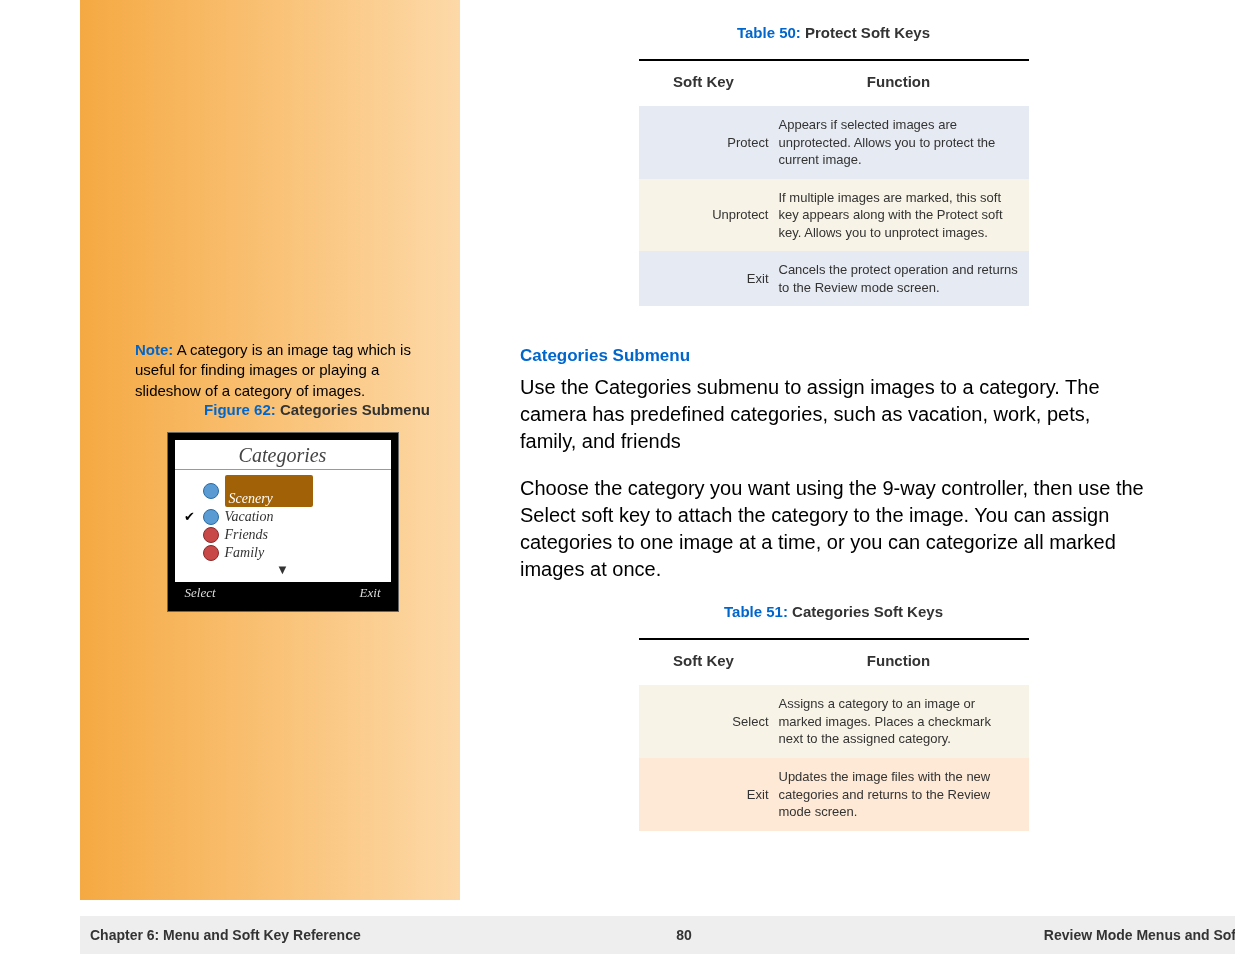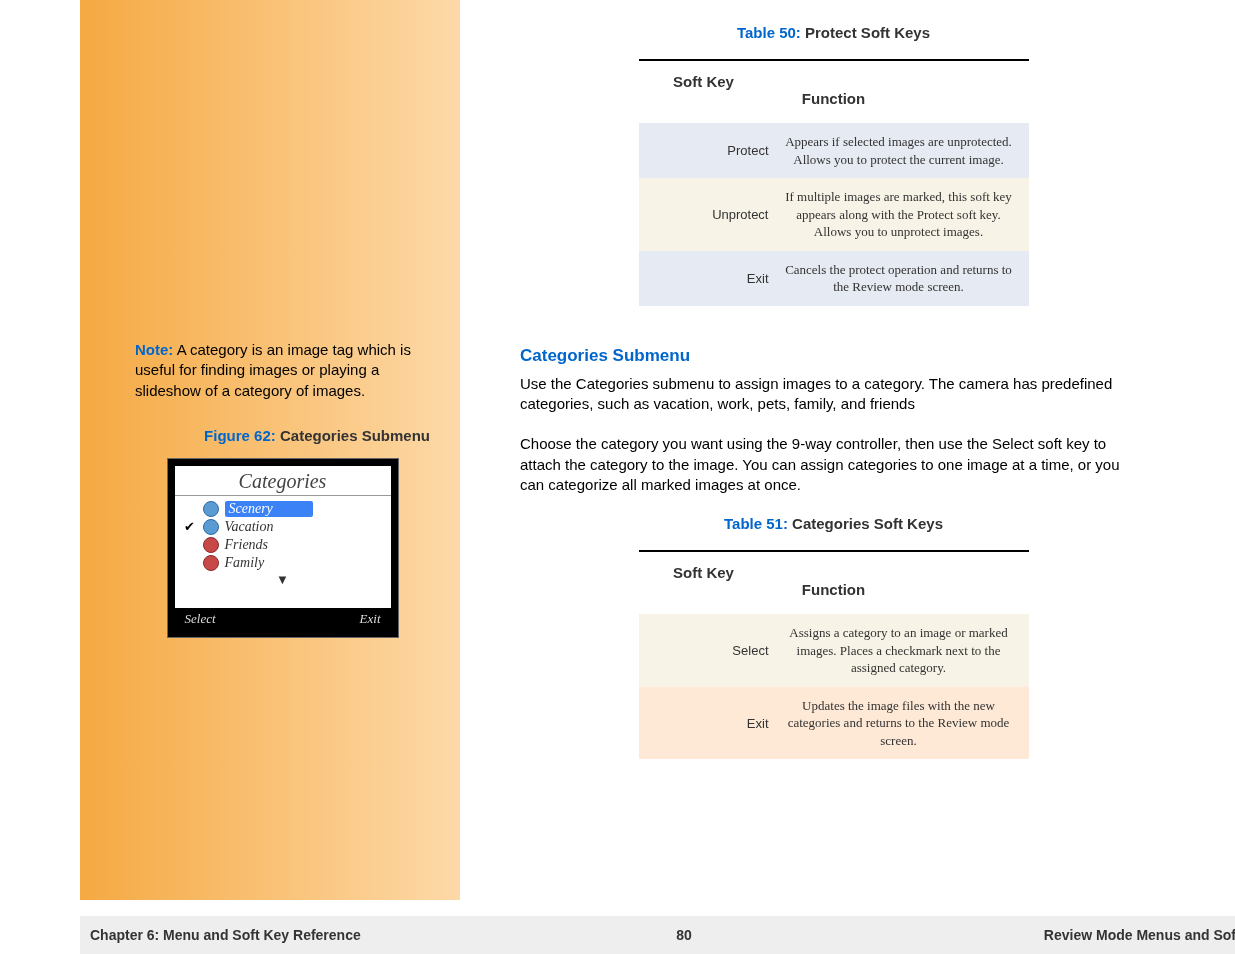--- a/index.html
+++ b/index.html
@@ -24,21 +24,20 @@
     width: 380px;
     height: 900px;
     background: linear-gradient(to right, #f5a942 0%, #fdd9a8 100%);
     position: relative;
     padding: 340px 30px 20px 55px;
   }
   .note-block {
     font-size: 15px;
     line-height: 1.35;
     color: #000;
-    margin-bottom: 26px;
   }
   .note-label { color: #0066cc; font-weight: bold; }
   .figure-caption {
     text-align: right;
     margin-bottom: 14px;
     font-weight: bold;
     font-size: 15px;
   }
   .figure-num { color: #0066cc; }
   .camera-screen {
@@ -84,23 +83,23 @@
   .cat-icon {
     width: 16px; height: 16px;
     border-radius: 50%;
     background: #5a9bd4;
     border: 1px solid #2a6ca4;
     flex-shrink: 0;
     display: inline-block;
   }
   .cat-icon.red { background: #c84848; border-color: #8a2a2a; }
   .cat-row.sel .cat-label {
-    background: #3b82f6;
+    background: #a16207;
     color: #fff;
-    padding: 0 40px 0 4px;
+    padding: 16px 40px 0 4px;
     border-radius: 2px;
   }
   .cat-label { font-style: italic; font-family: "Comic Sans MS", cursive; }
   .down-arrow { text-align: center; font-size: 13px; color: #333; }
   .screen-softkeys {
     display: flex;
     justify-content: space-between;
     background: #000;
     color: #ddd;
     font-size: 13px;
@@ -125,41 +124,40 @@
     width: 390px;
     margin: 0 auto 40px;
     border-top: 2px solid #000;
     font-size: 13px;
   }
   .ktable .hdr {
     display: flex;
     font-weight: bold;
     font-size: 15px;
     padding: 12px 0 16px;
-    flex-direction: column;
   }
   .ktable .col1 { width: 130px; text-align: center; }
   .ktable .col2 { flex: 1; text-align: center; padding: 0 10px; }
   .ktable .trow { display: flex; align-items: center; min-height: 54px; padding: 10px 0; }
   .ktable .col1v { width: 130px; text-align: right; font-size: 13px; }
-  .ktable .col2v { flex: 1; text-align: center; font-size: 13px; padding: 0 10px; line-height: 1.35; font-family: Liberation Serif, serif; }
+  .ktable .col2v { flex: 1; text-align: left; font-size: 13px; padding: 0 10px; line-height: 1.35; }
   .ktable.blue .trow:nth-child(2) { background: #e6eaf2; }
   .ktable.blue .trow:nth-child(3) { background: #f7f3e6; }
   .ktable.blue .trow:nth-child(4) { background: #e6eaf2; }
   .ktable.orange .trow:nth-child(2) { background: #f7f3e6; }
   .ktable.orange .trow:nth-child(3) { background: #fde9d6; }
 
   .section-head {
     color: #0066cc;
     font-weight: bold;
     font-size: 17px;
     margin-bottom: 8px;
   }
   .body-p {
-    font-size: 15px;
+    font-size: 20px;
     line-height: 1.35;
     margin-bottom: 20px;
     color: #000;
   }
 
   .footer {
     position: absolute;
     left: 80px;
     bottom: 0;
     width: 1208px;

